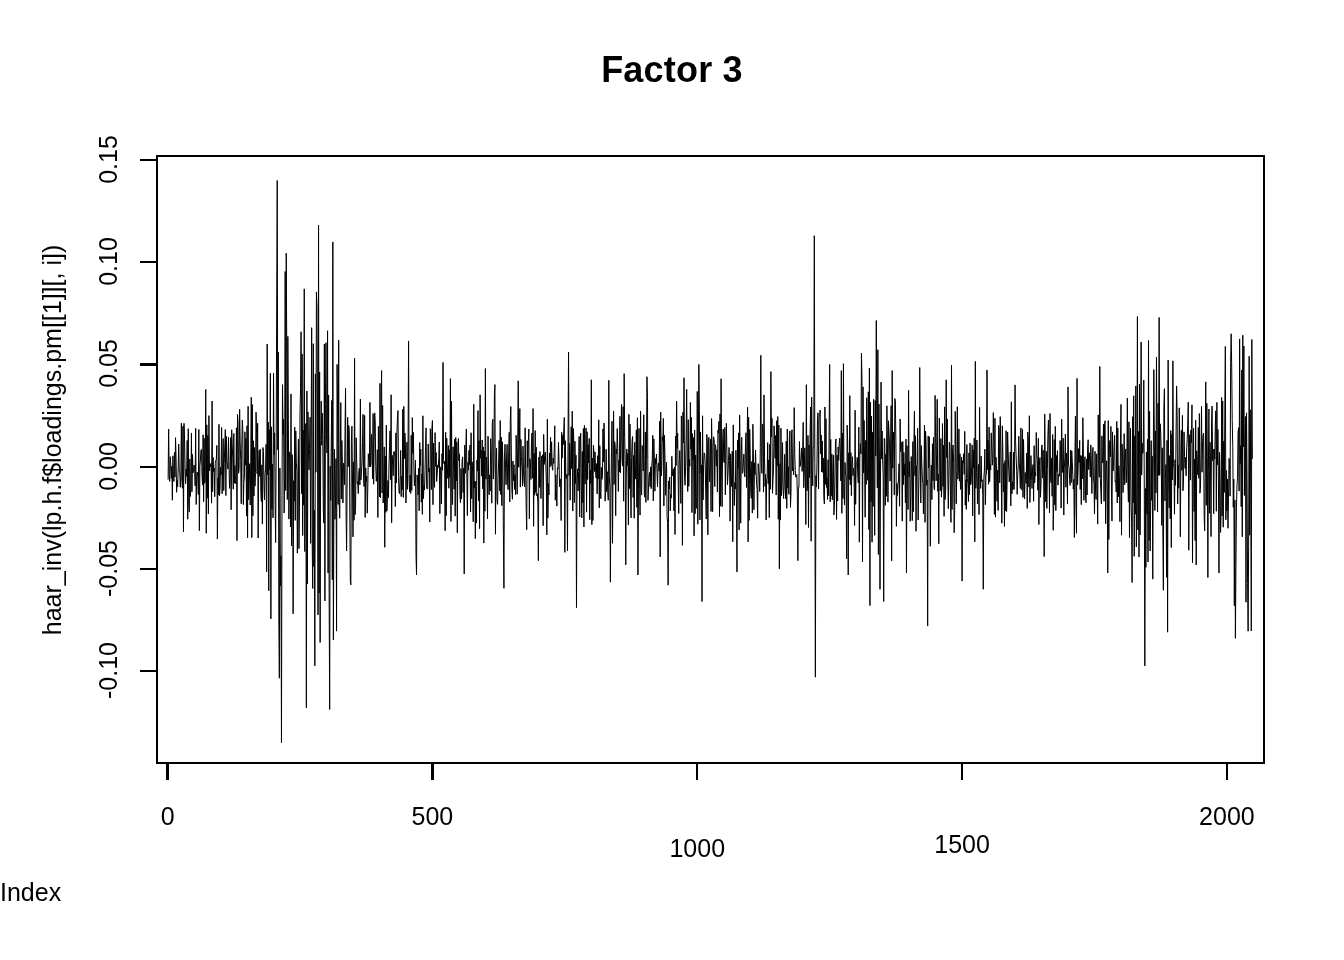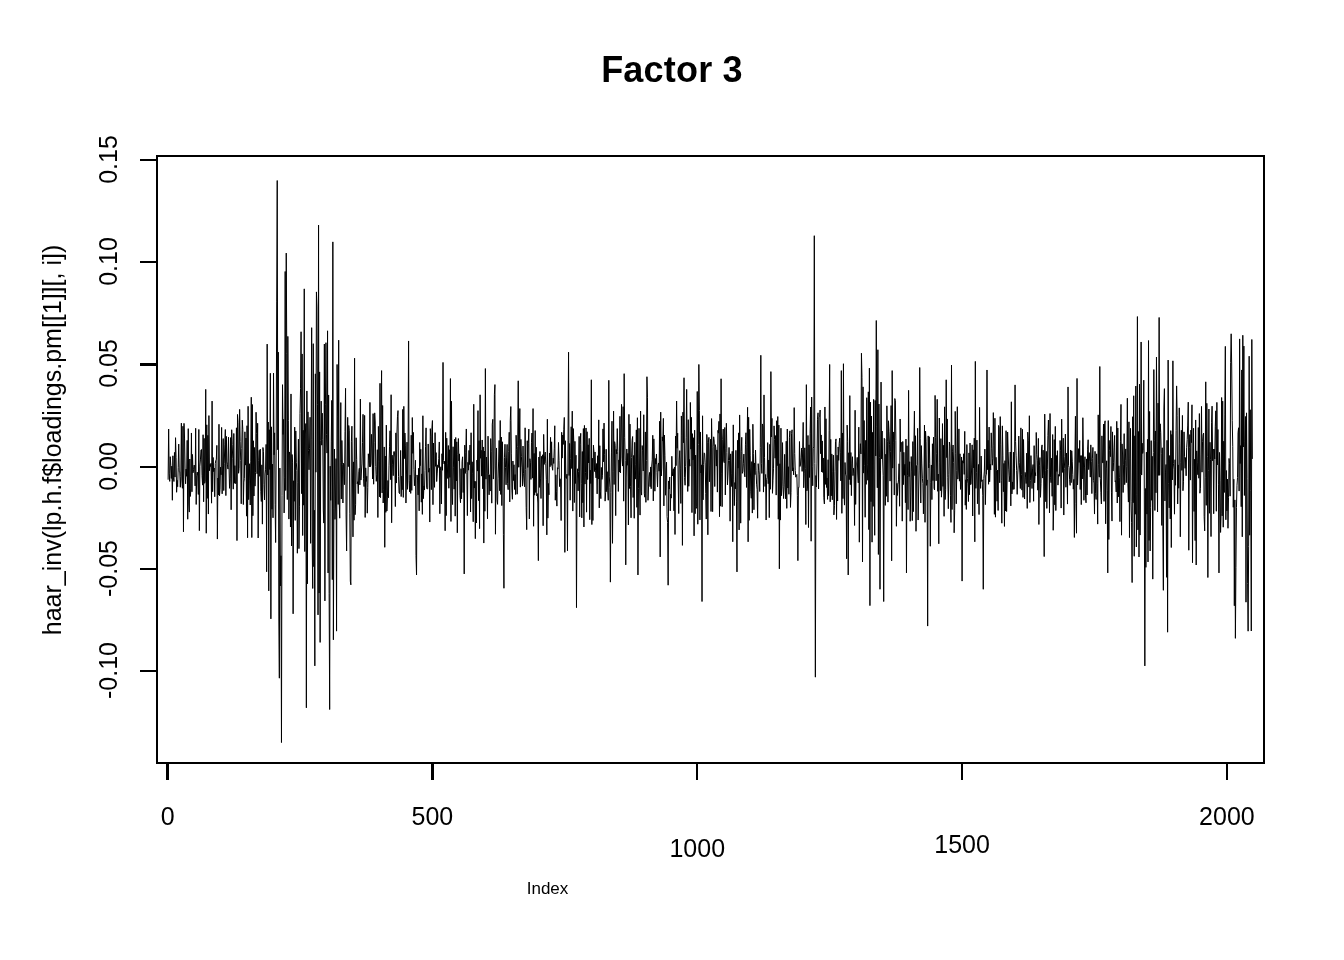--- a/index.html
+++ b/index.html
@@ -44,22 +44,22 @@
     color: #000000;
     transform-origin: 0 0;
     transform: translate(40px, 790px) rotate(-90deg);
     white-space: nowrap;
   }
   #xlab {
     position: absolute;
     left: 0;
     top: 880px;
     width: 1095px;
-    text-align: center;
-    font-size: 17px;
+    text-align: left;
+    font-size: 25px;
     line-height: 1;
     color: #000000;
   }
   #plot-svg {
     position: absolute;
     left: 0;
     top: 0;
   }
   .tick-label {
     position: absolute;

